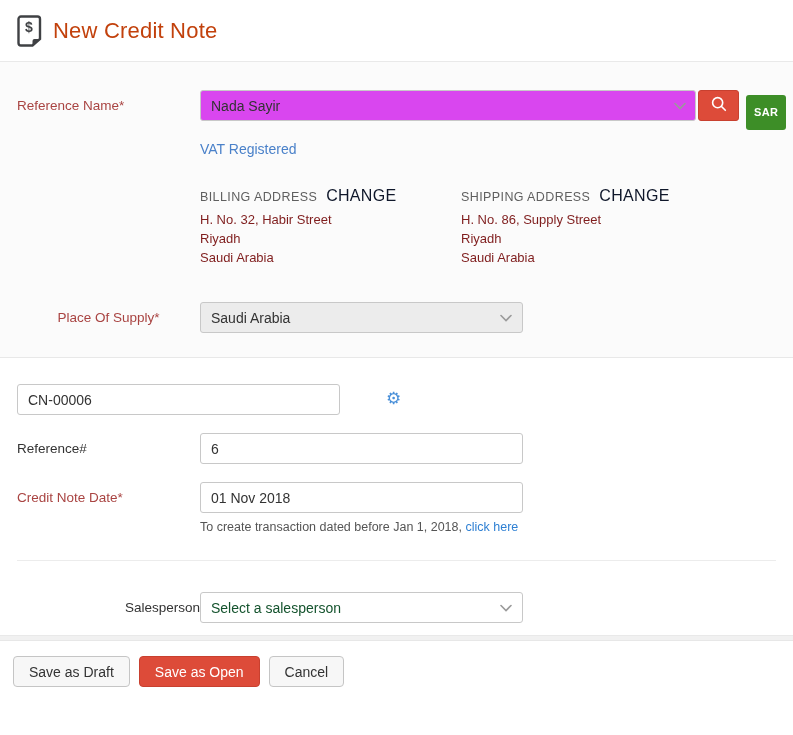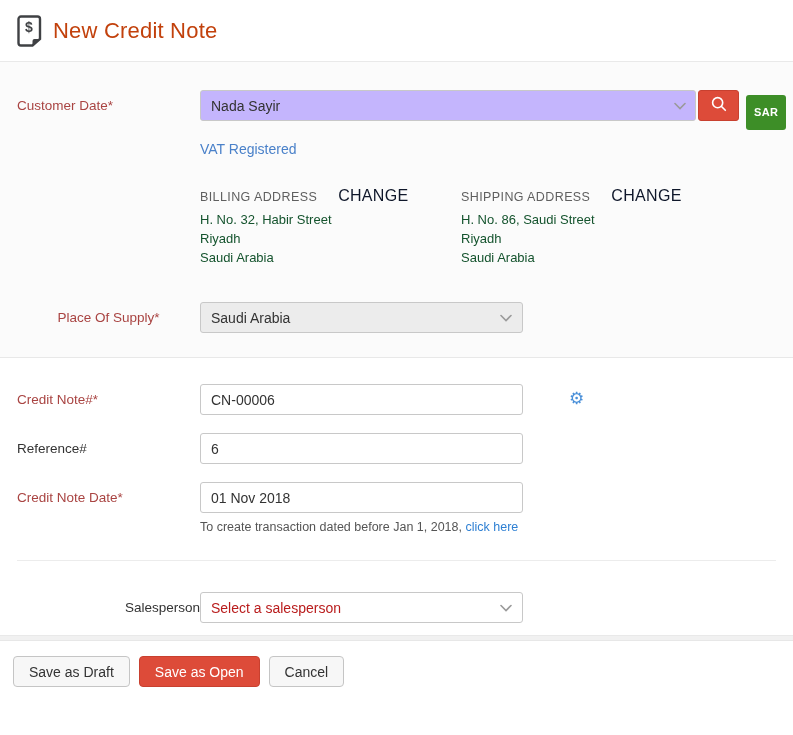--- a/index.html
+++ b/index.html
@@ -69,41 +69,41 @@
     background: #fff;
     display: flex;
     align-items: center;
     justify-content: space-between;
     padding: 0 10px;
     font-size: 14px;
     color: #333;
     cursor: pointer;
   }
   .select-box.disabled { background: #ececec; }
-  .select-box .placeholder { color: #b91c1c; }
+  .select-box .placeholder { color: #14532d; }
   .chevron { display: inline-flex; margin-left: 8px; flex: 0 0 auto; }
 
   
   .customer-group { display: flex; align-items: flex-start; }
   .combo-wrap {
     position: relative;
     width: 496px;
     height: 31px;
   }
   .combo-wrap input {
     width: 100%;
     height: 31px;
     border: 1px solid #c8c8c8;
     border-radius: 3px;
     font-family: inherit;
     font-size: 14px;
     color: #333;
     padding: 0 30px 0 10px;
     outline: none;
-    background: #c4b5fd;
+    background: #d946ef;
   }
   .combo-wrap .chevron {
     position: absolute;
     right: 10px;
     top: 12px;
   }
   .search-btn {
     width: 41px;
     height: 31px;
     margin-left: 2px;
@@ -132,35 +132,35 @@
     margin-top: 11px;
     font-size: 14px;
     color: #4a81c9;
     text-decoration: none;
     cursor: pointer;
   }
 
   
   .addresses { display: flex; margin-top: 29px; padding-left: 200px; }
   .address-col { width: 261px; }
-  .address-head { display: flex; align-items: baseline; margin-bottom: 5px; gap: 12px; }
+  .address-head { display: flex; align-items: baseline; margin-bottom: 5px; }
   .address-title {
     font-size: 12.5px;
     color: #5f5f5f;
     letter-spacing: 0.4px;
   }
   .change-link {
     font-size: 16px;
     color: #0f172a;
     margin-left: 9px;
     letter-spacing: 0.3px;
     text-decoration: none;
     cursor: pointer;
   }
-  .address-line { font-size: 13px; color: #14532d; line-height: 19px; }
+  .address-line { font-size: 13px; color: #7f1d1d; line-height: 19px; }
 
   
   .mt35 { margin-top: 35px; text-align: center; }
   .mt18 { margin-top: 18px; }
   .field-note {
     font-size: 12.5px;
     color: #777;
     margin-top: 7px;
   }
   .helper-note { font-size: 12.5px; color: #555; margin-top: 7px; }
@@ -227,21 +227,21 @@
       <path d="M23 24 l-7.5 6.5 v-4.5 a2 2 0 0 1 2 -2 z" fill="#3f4144"></path>
       <text x="12" y="16.5" text-anchor="middle" font-size="14" font-weight="bold" fill="#3f4144" font-family="Liberation Sans, sans-serif">$</text>
     </svg>
   </span>
   <h1 class="page-title">New Credit Note</h1>
 </div>
 
 <div class="section-gray">
 
   <div class="form-row">
-    <div class="form-label required">Customer Date*</div>
+    <div class="form-label required">Reference Name*</div>
     <div class="form-control-area">
       <div class="customer-group">
         <div class="combo-wrap">
           <input type="text" value="Nada Sayir" style="">
           <span class="chevron">
             <svg width="12" height="8" viewBox="0 0 12 8">
                 <polyline points="1,1.5 6,6.5 11,1.5" fill="none" stroke="#9a9a9a" stroke-width="1.6" stroke-linecap="round"></polyline>
               </svg>
           </span>
         </div>
@@ -266,21 +266,21 @@
           </div>
           <div class="address-line">H. No. 32, Habir Street</div>
           <div class="address-line">Riyadh</div>
           <div class="address-line">Saudi Arabia</div>
         </div>
         <div class="address-col">
           <div class="address-head">
             <span class="address-title">SHIPPING ADDRESS</span>
             <a class="change-link">CHANGE</a>
           </div>
-          <div class="address-line">H. No. 86, Saudi Street</div>
+          <div class="address-line">H. No. 86, Supply Street</div>
           <div class="address-line">Riyadh</div>
           <div class="address-line">Saudi Arabia</div>
         </div>
       </div>
     </div>
   </div>
 
   <div class="form-row mt35">
     <div class="form-label required">Place Of Supply*</div>
     <div class="form-control-area">
@@ -293,21 +293,20 @@
         </span>
       </div>
     </div>
   </div>
 
 </div>
 
 <div class="section-white">
 
   <div class="form-row">
-    <div class="form-label required">Credit Note#*</div>
     <div class="form-control-area" style="display:flex; align-items:flex-start;gap:33px;">
       <input type="text" class="text-input" value="CN-00006" style="">
       <button class="gear-btn">⚙</button>
     </div>
   </div>
 
   <div class="form-row mt18">
     <div class="form-label">Reference#</div>
     <div class="form-control-area">
       <input type="text" class="text-input" value="6" style="">

